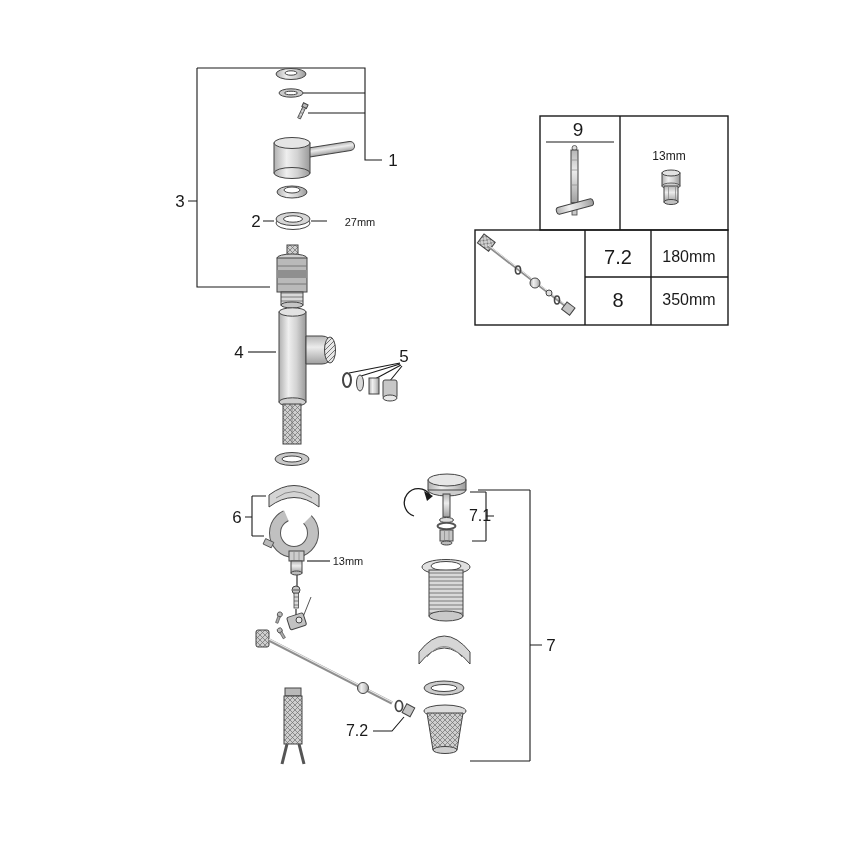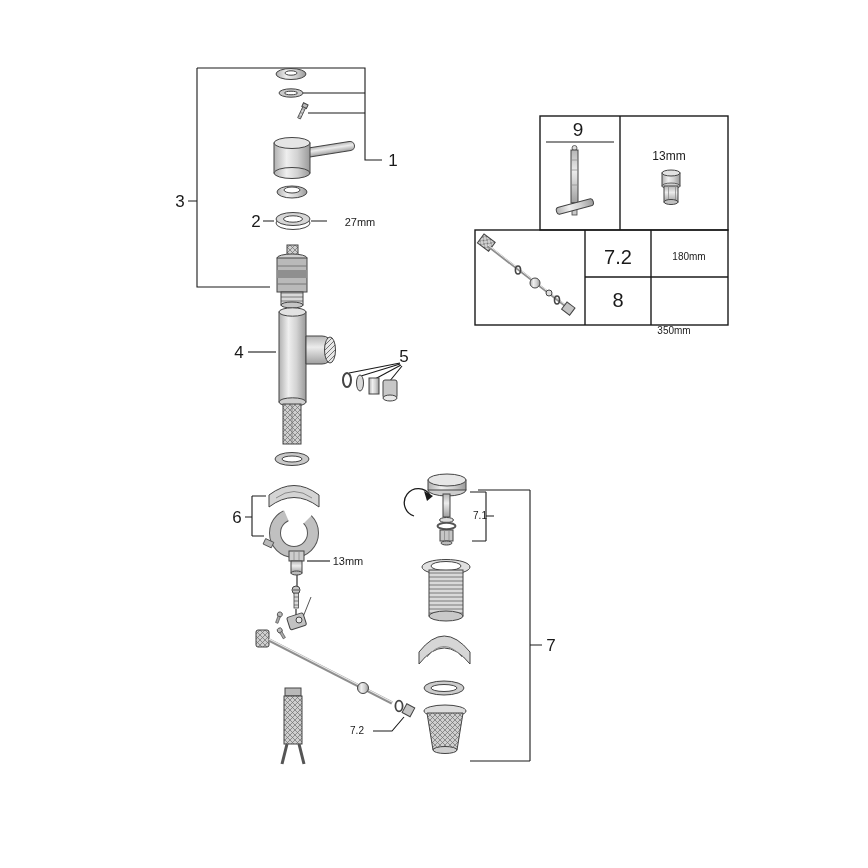--- a/index.html
+++ b/index.html
@@ -2,21 +2,21 @@
 <html><head>
 <meta charset="utf-8">
 <style>
   html,body{margin:0;padding:0;background:#fff;}
   .stage{position:relative;width:868px;height:868px;background:#ffffff;
          font-family:"Liberation Sans","DejaVu Sans",sans-serif;color:#1a1a1a;overflow:hidden;}
   .stage>svg{position:absolute;left:0;top:0;}
   .lbl{position:absolute;transform:translate(-50%,-50%);white-space:nowrap;line-height:1;}
   .s11{font-size:11px;}
   .s12{font-size:12px;}
-  .s14{font-size:10px;text-align:right;}
+  .s14{font-size:16px;text-align:right;}
   .s17{font-size:17px;}
   .s19{font-size:19px;}
   .s20{font-size:20px;}
 </style>
 </head>
 <body>
 
 <div class="stage">
 
 <svg width="868" height="868" viewBox="0 0 868 868">
@@ -254,15 +254,15 @@
 <span class="lbl s11" style="left:348px;top:561px;">13mm</span>
 <span class="lbl s14" style="left:480px;top:516px;">7.1</span>
 <span class="lbl s17" style="left:551px;top:645px;">7</span>
 <span class="lbl s14" style="left:357px;top:731px;">7.2</span>
 
 <span class="lbl s19" style="left:578px;top:129px;">9</span>
 <span class="lbl s12" style="left:669px;top:156px;">13mm</span>
 <span class="lbl s20" style="left:618px;top:257px;">7.2</span>
 <span class="lbl s14" style="left:689px;top:257px;">180mm</span>
 <span class="lbl s20" style="left:618px;top:300px;">8</span>
-<span class="lbl s14" style="left:674px;top:300px;margin-top:31px;">350mm</span>
+<span class="lbl s14" style="left:689px;top:300px;">350mm</span>
 
 </div>
 
 </body></html>

